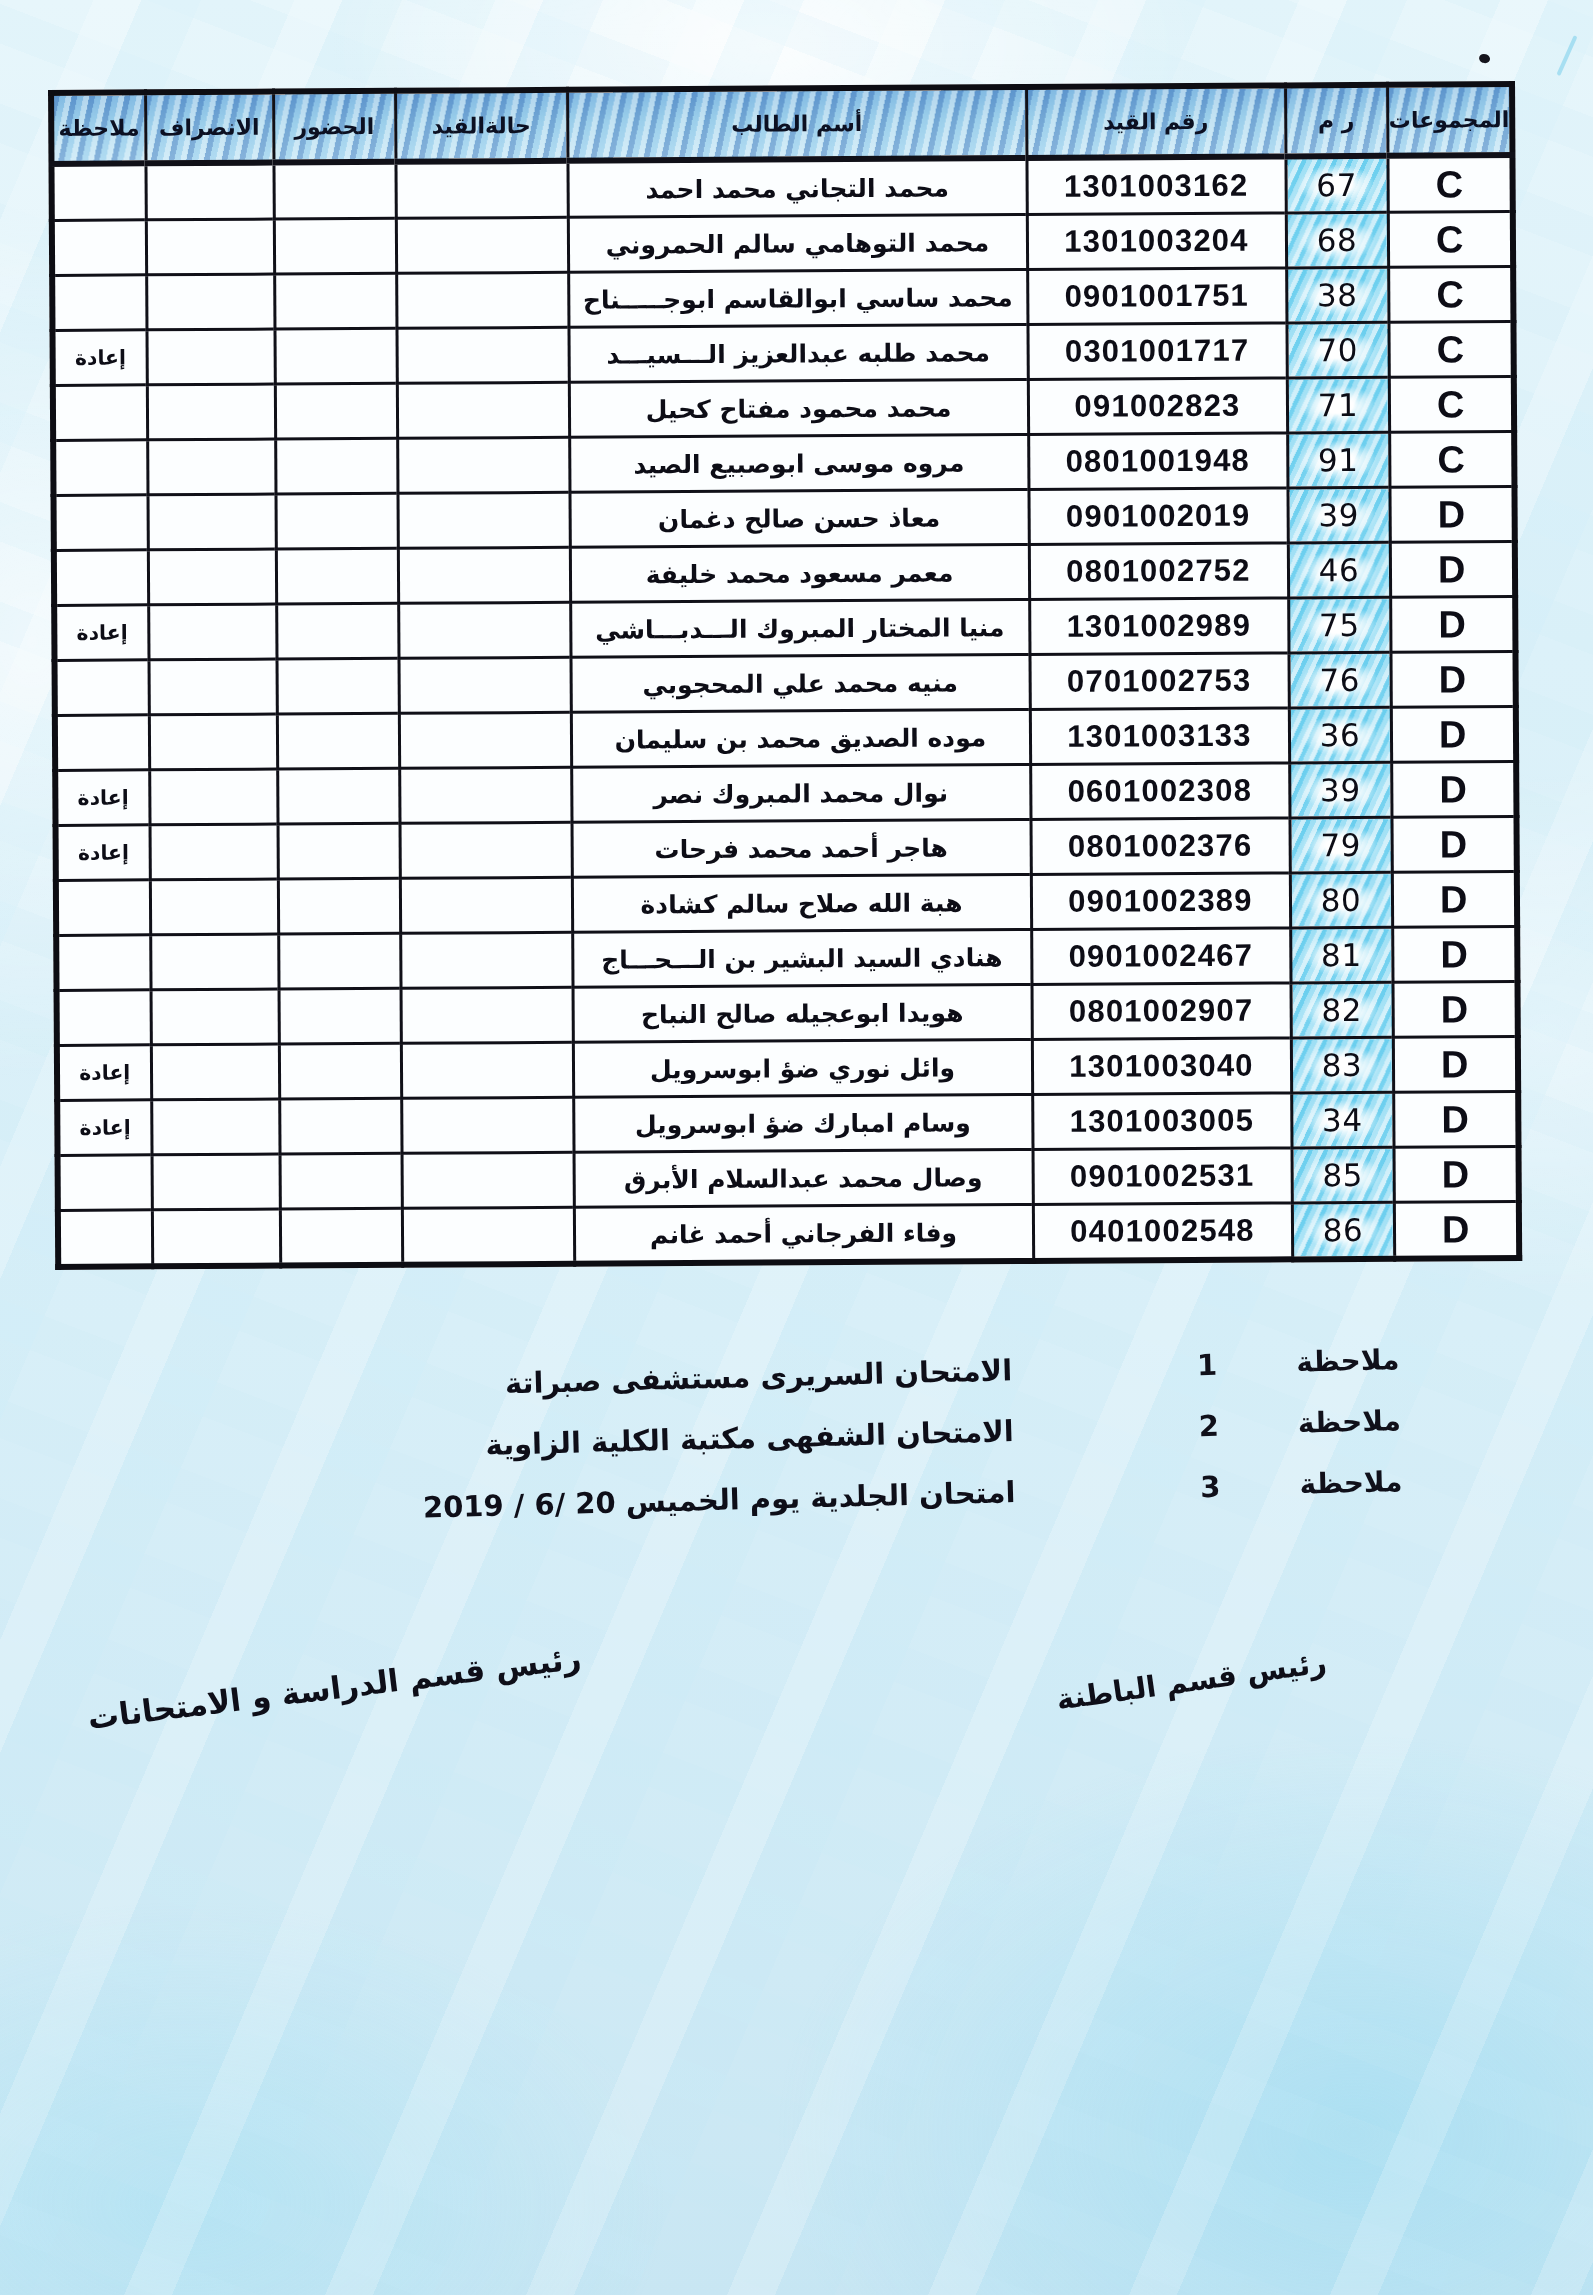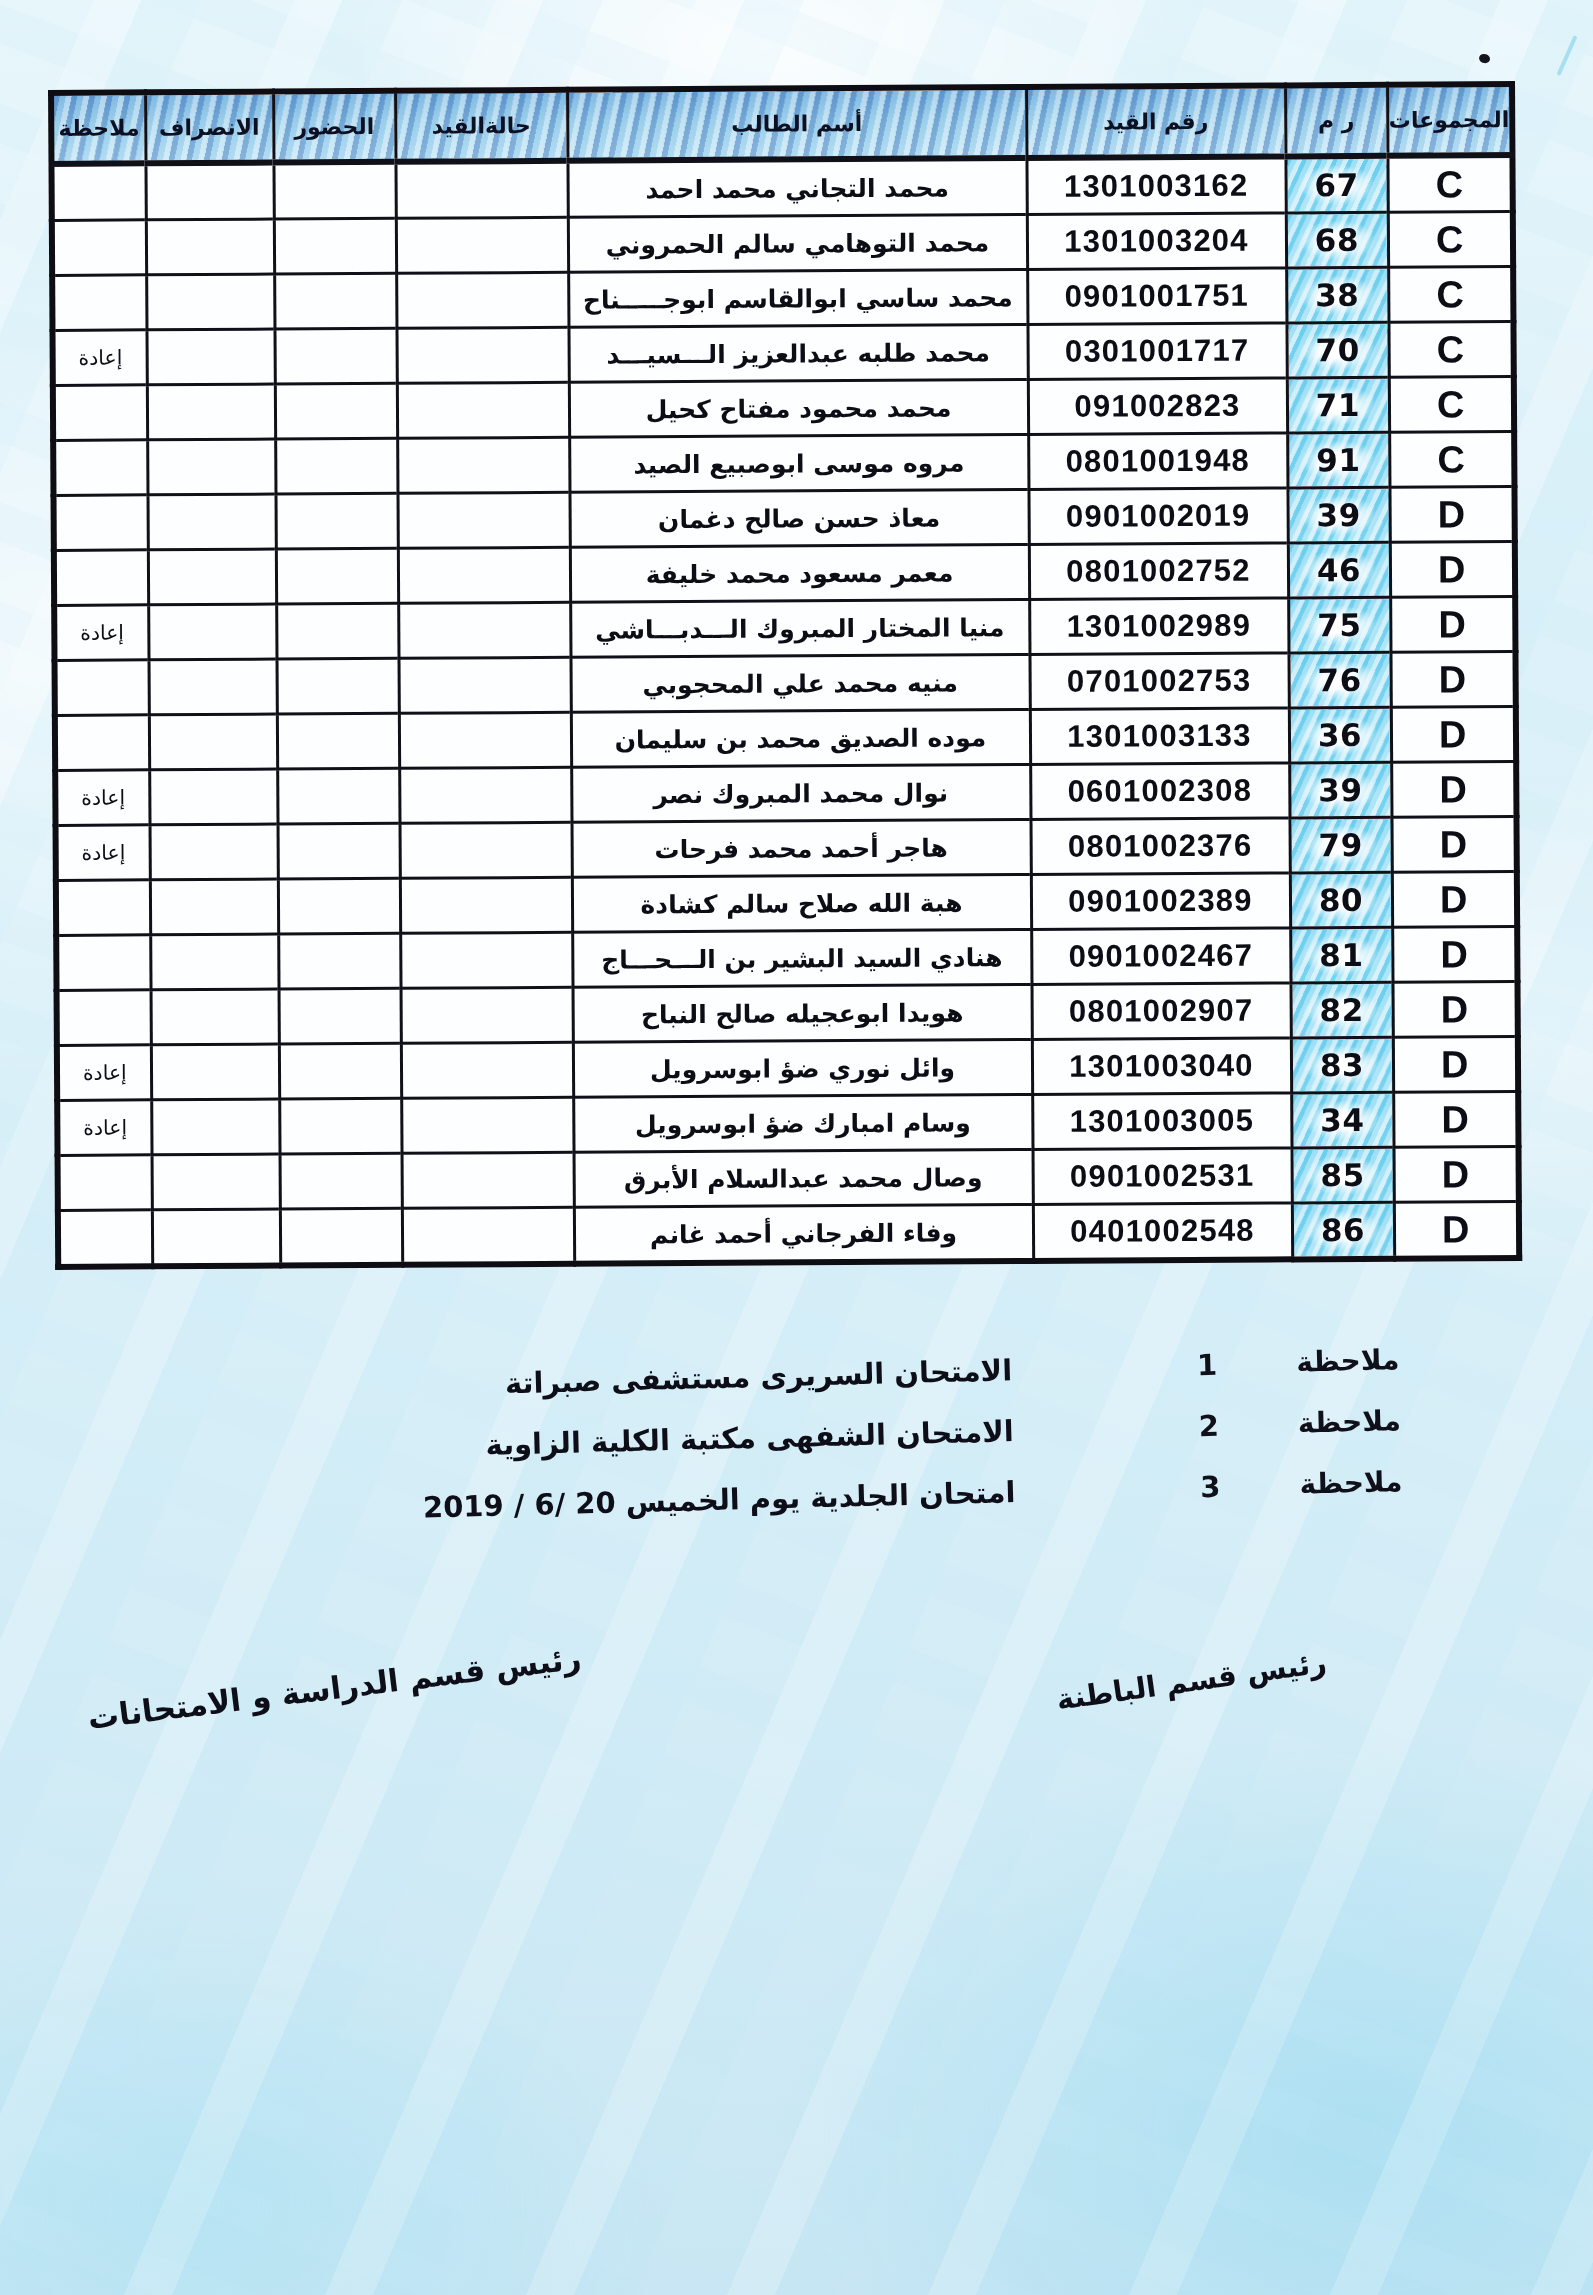--- a/index.html
+++ b/index.html
@@ -36,30 +36,30 @@
   .roster thead th{
     height:65px;font-size:22px;font-weight:bold;
     border-bottom-width:6.2px;
     background:
       repeating-linear-gradient(102deg, rgba(62,118,188,.45) 0 5.6px, rgba(150,205,238,.38) 5.6px 11.7px, rgba(225,243,251,.55) 11.7px 17.3px),
       linear-gradient(180deg,#76aedb 0%,#9fd0e9 45%,#c2e4f4 100%);
     color:#0c1022;
   }
   .roster tbody td{height:52px;background:#fcfeff;}
   .roster td.c-no{
-    font-size:31px;font-weight:bold;direction:ltr;letter-spacing:0.6px;
+    font-size:31px;font-weight:normal;direction:ltr;letter-spacing:0.6px;
     background:
       radial-gradient(closest-side at 50% 50%, #ffffff 30%, rgba(255,255,255,0) 78%),
       repeating-linear-gradient(115deg, rgba(78,198,236,.55) 0 4.3px, rgba(186,234,249,.38) 4.3px 9.3px, rgba(255,255,255,.55) 9.3px 14px),
       linear-gradient(180deg,#8cd8f1,#aee4f6);
   }
   .roster td.c-group{font-size:38px;font-weight:bold;direction:ltr;font-family:"Liberation Sans","DejaVu Sans",sans-serif;}
   .roster td.c-reg{font-size:31px;font-weight:bold;direction:ltr;letter-spacing:1.2px;font-family:"Liberation Sans","DejaVu Sans",sans-serif;}
   .roster td.c-name{font-size:25px;font-weight:bold;overflow:visible;}
-  .roster td.c-note{font-size:20.4px;font-weight:normal;overflow:visible;}
+  .roster td.c-note{font-size:20.4px;font-weight:bold;overflow:visible;}
   .roster td.c-status,.roster td.c-att,.roster td.c-dep{font-size:20px;}
 
   .notes{position:absolute;right:195px;top:1343px;transform:rotate(-1.5deg);transform-origin:top right;}
   .note-row{direction:rtl;display:flex;align-items:flex-start;margin-bottom:27px;white-space:nowrap;}
   .note-label{font-size:28px;font-weight:bold;color:#10101a;}
   .note-num{font-size:29px;font-weight:bold;color:#10101a;margin-right:79px;margin-left:185px;direction:ltr;}
   .note-text{font-size:29px;font-weight:bold;color:#0e0e18;}
 
   .sig{position:absolute;font-weight:bold;color:#0e0e18;white-space:nowrap;}
   .sig-right{right:268px;top:1645px;font-size:29px;transform:rotate(-8deg);transform-origin:right center;}

